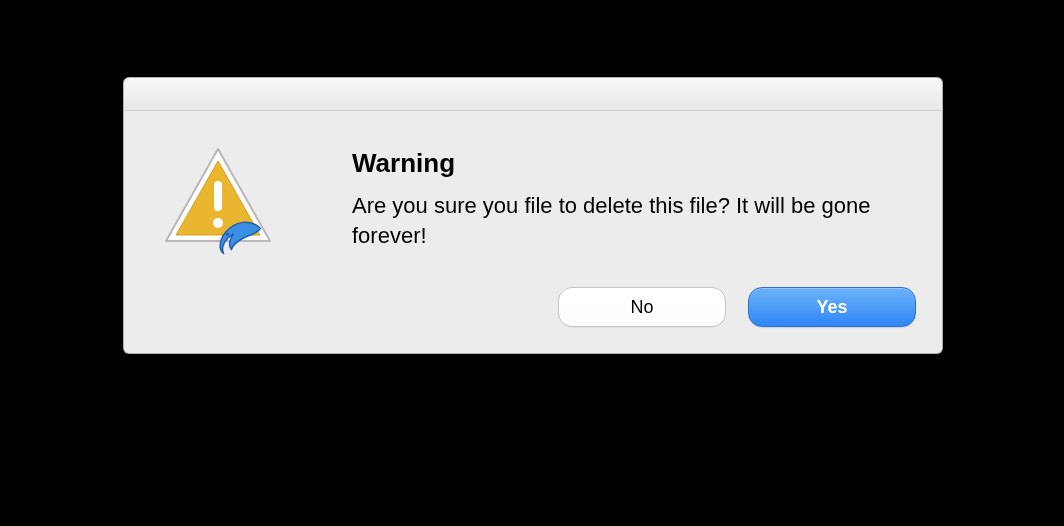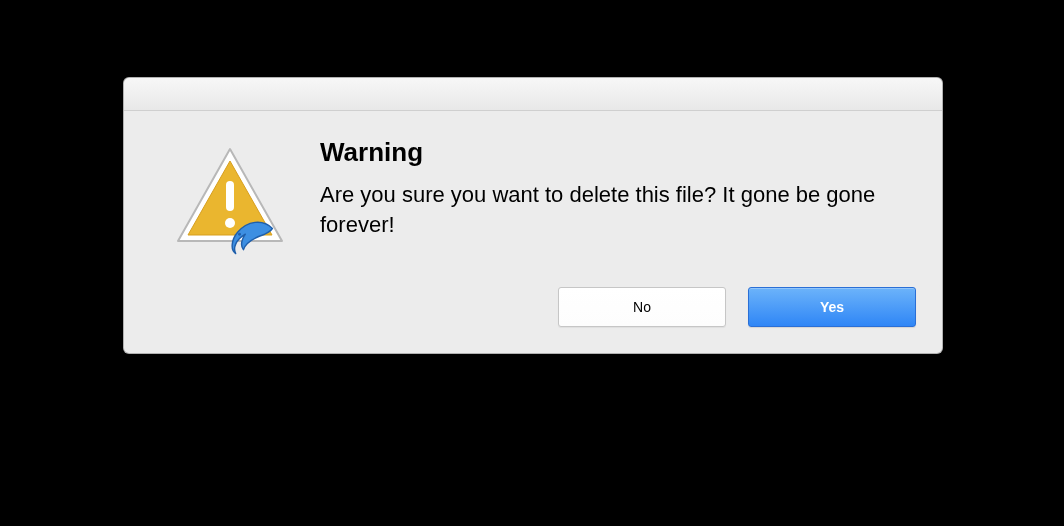--- a/index.html
+++ b/index.html
@@ -23,25 +23,26 @@
     }
     .titlebar {
       height: 32px;
       border-top-left-radius: 6px;
       border-top-right-radius: 6px;
       background: linear-gradient(to bottom, #f7f7f7 0%, #e8e8e8 100%);
       border-bottom: 1px solid #cfcfcf;
     }
     .body {
       background: #ececec;
-      padding: 24px 26px 26px 38px;
+      padding: 24px 26px 26px 26px;
       display: flex;
-      align-items: flex-start;
+      align-items: center;
       border-bottom-left-radius: 6px;
       border-bottom-right-radius: 6px;
+      gap: 44px;
     }
     .icon-col {
       width: 130px;
       flex: 0 0 auto;
       padding-top: 6px;
       padding-left: 8px;
     }
     .icon-wrap {
       position: relative;
       width: 120px;
@@ -67,22 +68,22 @@
     }
     .button-row {
       display: flex;
       justify-content: flex-end;
       gap: 22px;
       padding: 0 26px 26px 0;
     }
     .btn {
       min-width: 168px;
       height: 40px;
-      border-radius: 3px;
-      font-size: 14px;
+      border-radius: 14px;
+      font-size: 18px;
       display: inline-flex;
       align-items: center;
       justify-content: center;
       cursor: default;
       box-sizing: border-box;
     }
     .btn-secondary {
       background: linear-gradient(to bottom, #ffffff, #fdfdfd);
       border: 1px solid #c6c6c6;
       color: #000;
@@ -116,20 +117,20 @@
         </svg>
         
         <svg viewBox="0 0 60 60" width="58" height="58" style="position:absolute; left:56px; top:70px;">
           <path d="M48 18 C38 8, 22 10, 12 22 C6 29, 4 40, 10 44 C7 38, 10 30, 20 24 C16 30, 15 36, 18 40 C20 34, 28 28, 40 24 C44 22, 47 20, 48 18 Z" fill="#3d8fe2" stroke="#1f5fab" stroke-width="1.5" stroke-linejoin="round"></path>
           <circle cx="14" cy="24" r="1.5" fill="#1f5fab"></circle>
         </svg>
       </div>
     </div>
     <div class="text-col">
       <div class="dlg-title">Warning</div>
-      <div class="dlg-message">Are you sure you want to delete this file? It gone be gone forever!</div>
+      <div class="dlg-message">Are you sure you file to delete this file? It will be gone forever!</div>
     </div>
   </div>
   <div class="button-row">
     <div class="btn btn-secondary">No</div>
     <div class="btn btn-primary">Yes</div>
   </div>
 </div>
 
 </body></html>

